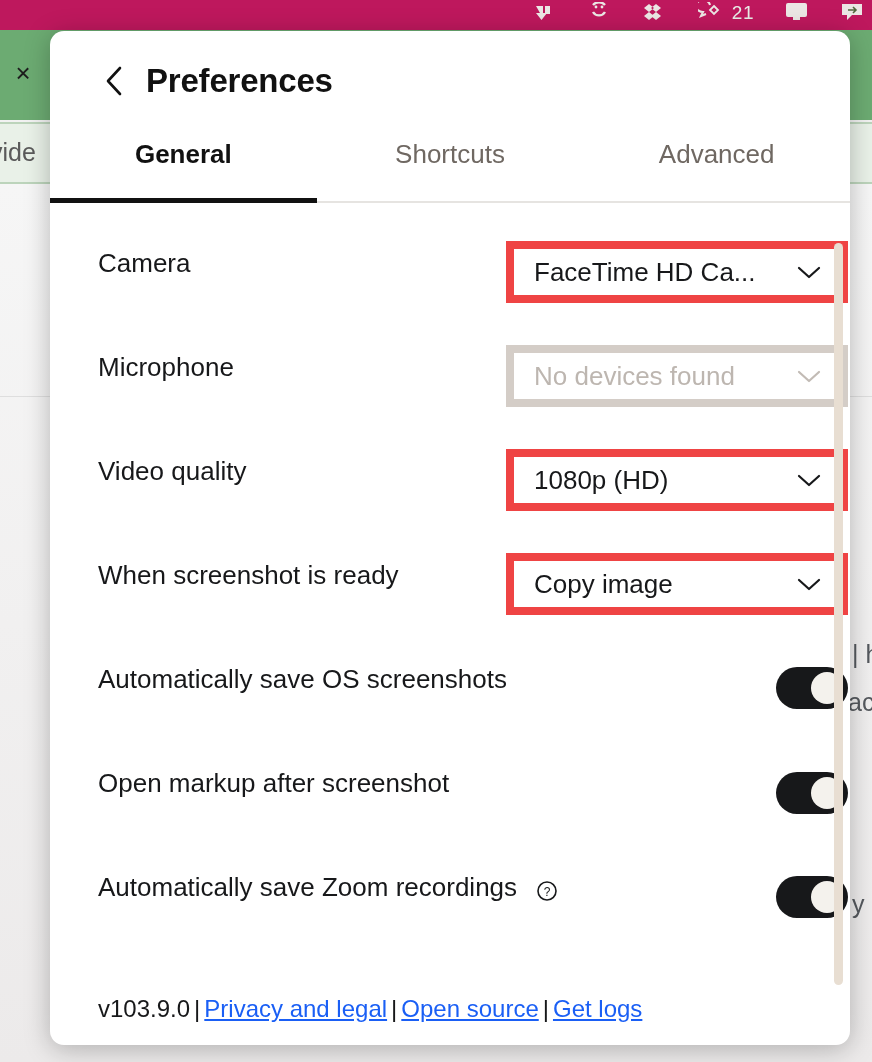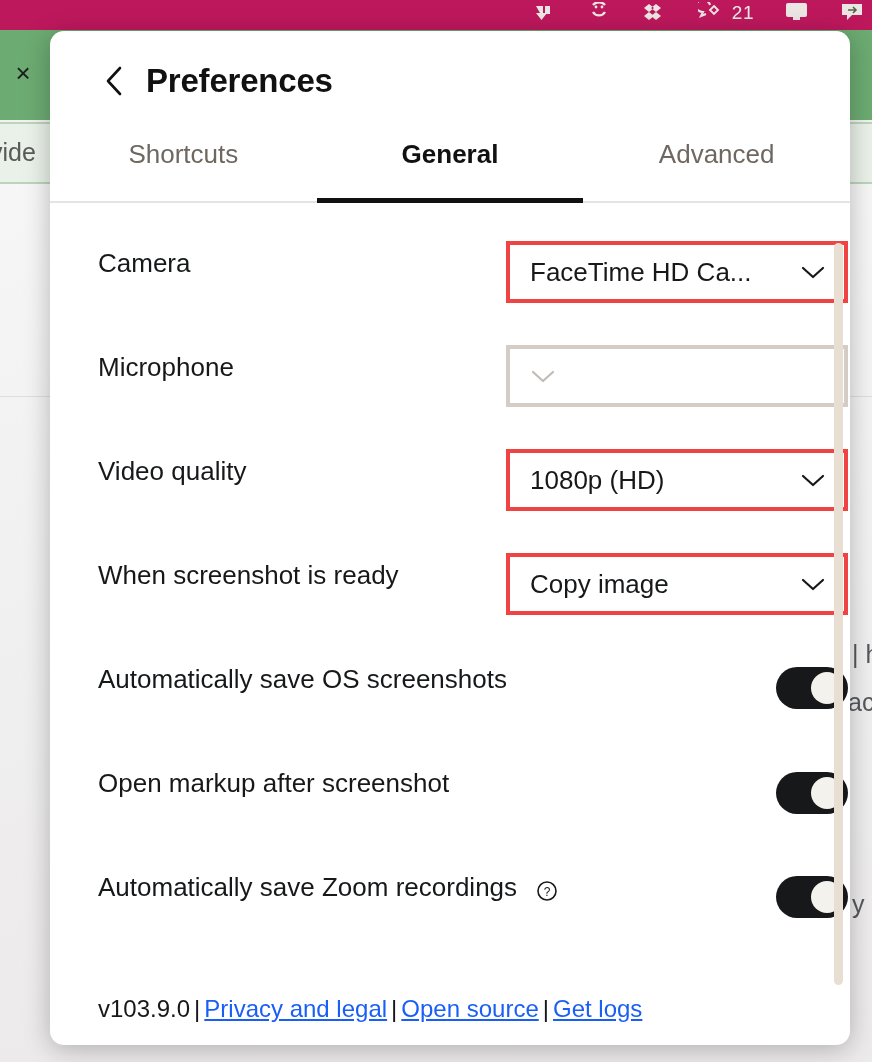--- a/index.html
+++ b/index.html
@@ -98,21 +98,21 @@
   }
   .row-label.wide { flex:1; }
   .help-icon {
     display:inline-flex; align-items:center; justify-content:center;
     width:22px; height:22px; margin-left:12px; vertical-align:middle;
     position:relative; top:2px; cursor:pointer;
   }
 
   .select {
     position:absolute; left:456px; width:342px; height:62px;
-    border:4px solid #ef4444; background:#fff;
+    border:8px solid #ef4444; background:#fff;
     display:flex; align-items:center; justify-content:space-between;
     padding:0 18px 0 20px; cursor:pointer;
   }
   .select .val { font-size:26px; color:#17181a; }
   .select.disabled { border-color:#d4cdc7; cursor:default; }
   .select.disabled .val { color:#bdb6b0; }
   .chev { display:flex; align-items:center; }
 
   .toggle {
     position:absolute; left:726px; width:72px; height:42px;
@@ -198,42 +198,43 @@
     <div class="dlg-header">
       <span class="back-btn">
         <svg width="22" height="32" viewBox="0 0 22 32">
             <path d="M16 3 L4 16 L16 29" stroke="#111" stroke-width="2.6" fill="none" stroke-linecap="round" stroke-linejoin="round"></path>
           </svg>
       </span>
       <span class="dlg-title">Preferences</span>
     </div>
 
     <div class="tabs">
+      <div class="tab active">General</div>
       <div class="tab">Shortcuts</div>
-      <div class="tab active">General</div>
       <div class="tab">Advanced</div>
     </div>
 
     <div class="content">
 
       <div class="row">
         <span class="row-label">Camera</span>
         <div class="select" style="top:38px;">
           <span class="val">FaceTime HD Ca...</span>
           <span class="chev">
             <svg width="26" height="16" viewBox="0 0 26 16">
                 <path d="M3 4 L13 13 L23 4" stroke="#17181a" stroke-width="2.2" fill="none" stroke-linecap="round" stroke-linejoin="round"></path>
               </svg>
           </span>
         </div>
       </div>
 
       <div class="row">
         <span class="row-label">Microphone</span>
         <div class="select disabled" style="top:142px;">
+          <span class="val">No devices found</span>
           <span class="chev">
             <svg width="26" height="16" viewBox="0 0 26 16">
                 <path d="M3 4 L13 13 L23 4" stroke="#c2bbb5" stroke-width="2.2" fill="none" stroke-linecap="round" stroke-linejoin="round"></path>
               </svg>
           </span>
         </div>
       </div>
 
       <div class="row">
         <span class="row-label">Video quality</span>

